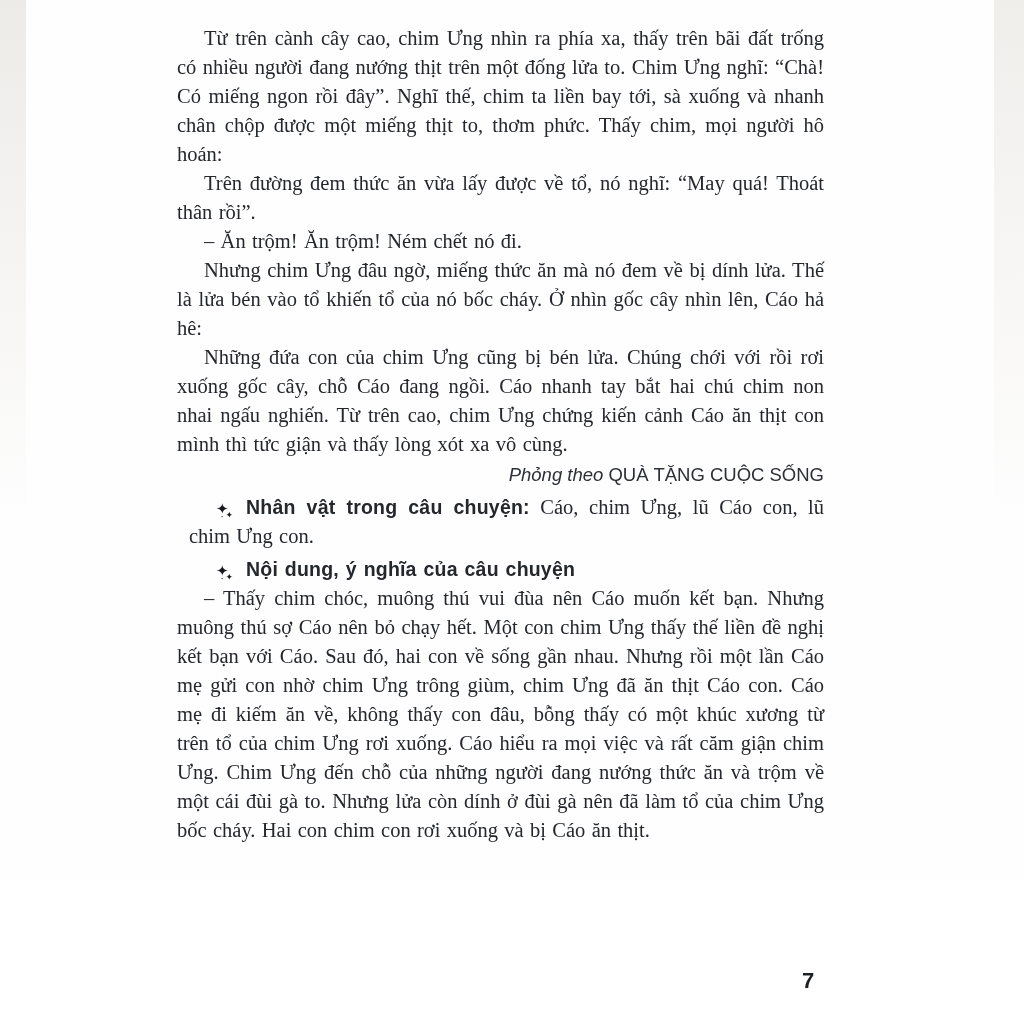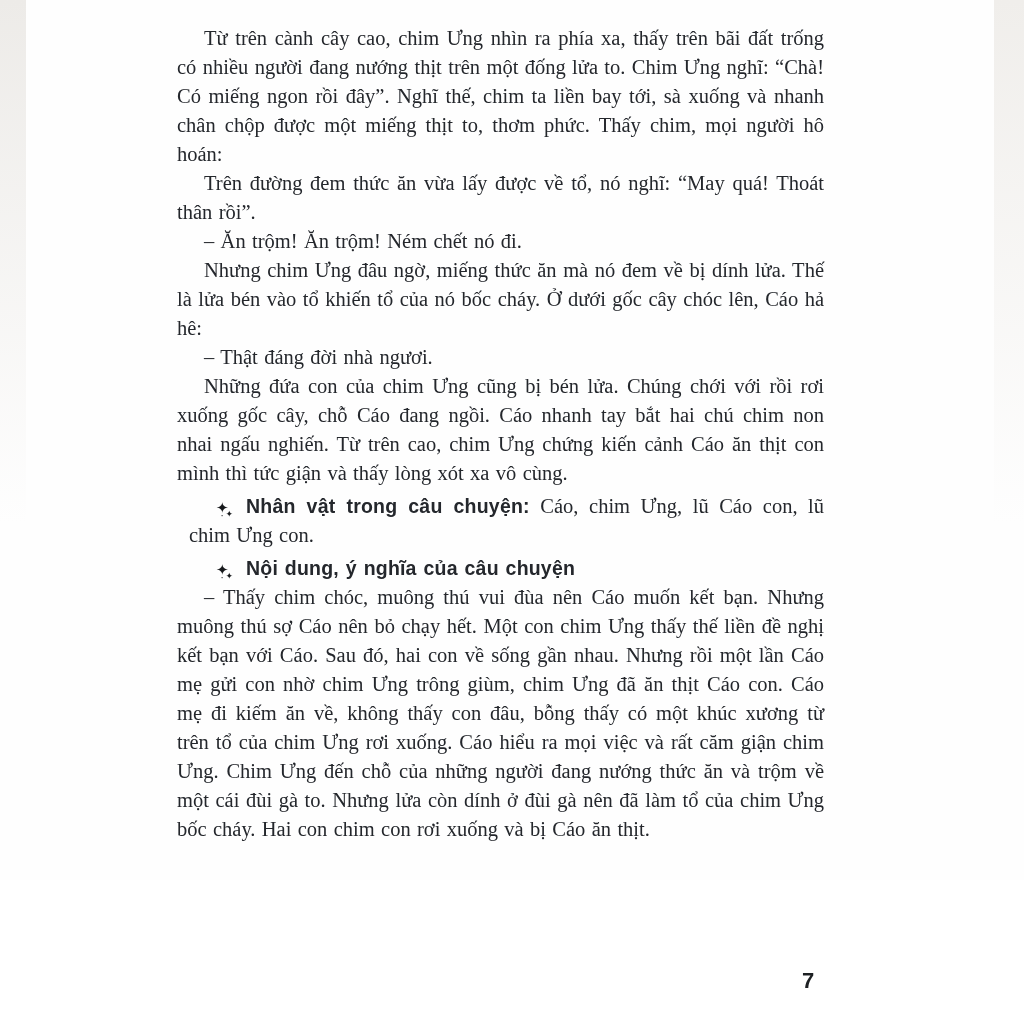--- a/index.html
+++ b/index.html
@@ -83,24 +83,24 @@
 
 <div class="page">
   <div class="edge left"></div>
   <div class="edge right"></div>
 
   <div class="content">
 
     <p class="body">Từ trên cành cây cao, chim Ưng nhìn ra phía xa, thấy trên bãi đất trống có nhiều người đang nướng thịt trên một đống lửa to. Chim Ưng nghĩ: “Chà! Có miếng ngon rồi đây”. Nghĩ thế, chim ta liền bay tới, sà xuống và nhanh chân chộp được một miếng thịt to, thơm phức. Thấy chim, mọi người hô hoán:</p>
     <p class="body">Trên đường đem thức ăn vừa lấy được về tổ, nó nghĩ: “May quá! Thoát thân rồi”.</p>
     <p class="body">– Ăn trộm! Ăn trộm! Ném chết nó đi.</p>
-    <p class="body">Nhưng chim Ưng đâu ngờ, miếng thức ăn mà nó đem về bị dính lửa. Thế là lửa bén vào tổ khiến tổ của nó bốc cháy. Ở dưới gốc cây chóc lên, Cáo hả hê:</p>
-    <p class="body">– Thật đáng đời nhà ngươi.</p>
+    <p class="body">Nhưng chim Ưng đâu ngờ, miếng thức ăn mà nó đem về bị dính lửa. Thế là lửa bén vào tổ khiến tổ của nó bốc cháy. Ở nhìn gốc cây nhìn lên, Cáo hả hê:</p>
     <p class="body">Những đứa con của chim Ưng cũng bị bén lửa. Chúng chới với rồi rơi xuống gốc cây, chỗ Cáo đang ngồi. Cáo nhanh tay bắt hai chú chim non nhai ngấu nghiến. Từ trên cao, chim Ưng chứng kiến cảnh Cáo ăn thịt con mình thì tức giận và thấy lòng xót xa vô cùng.</p>
 
+    <p class="attribution"><span class="it">Phỏng theo</span> <span>QUÀ TẶNG CUỘC SỐNG</span></p>
 
     <p class="feature"><span class="sparkle"><span class="s1">✦</span><span class="s2">✦</span><span class="s3">·</span></span><span class="feature-label">Nhân vật trong câu chuyện:</span> <span>Cáo, chim Ưng, lũ Cáo con, lũ chim Ưng con.</span></p>
 
     <p class="feature"><span class="sparkle"><span class="s1">✦</span><span class="s2">✦</span><span class="s3">·</span></span><span class="feature-label">Nội dung, ý nghĩa của câu chuyện</span></p>
 
     <p class="body">– Thấy chim chóc, muông thú vui đùa nên Cáo muốn kết bạn. Nhưng muông thú sợ Cáo nên bỏ chạy hết. Một con chim Ưng thấy thế liền đề nghị kết bạn với Cáo. Sau đó, hai con về sống gần nhau. Nhưng rồi một lần Cáo mẹ gửi con nhờ chim Ưng trông giùm, chim Ưng đã ăn thịt Cáo con. Cáo mẹ đi kiếm ăn về, không thấy con đâu, bỗng thấy có một khúc xương từ trên tổ của chim Ưng rơi xuống. Cáo hiểu ra mọi việc và rất căm giận chim Ưng. Chim Ưng đến chỗ của những người đang nướng thức ăn và trộm về một cái đùi gà to. Nhưng lửa còn dính ở đùi gà nên đã làm tổ của chim Ưng bốc cháy. Hai con chim con rơi xuống và bị Cáo ăn thịt.</p>
 
   </div>
 
   <div class="pagenum">7</div>

